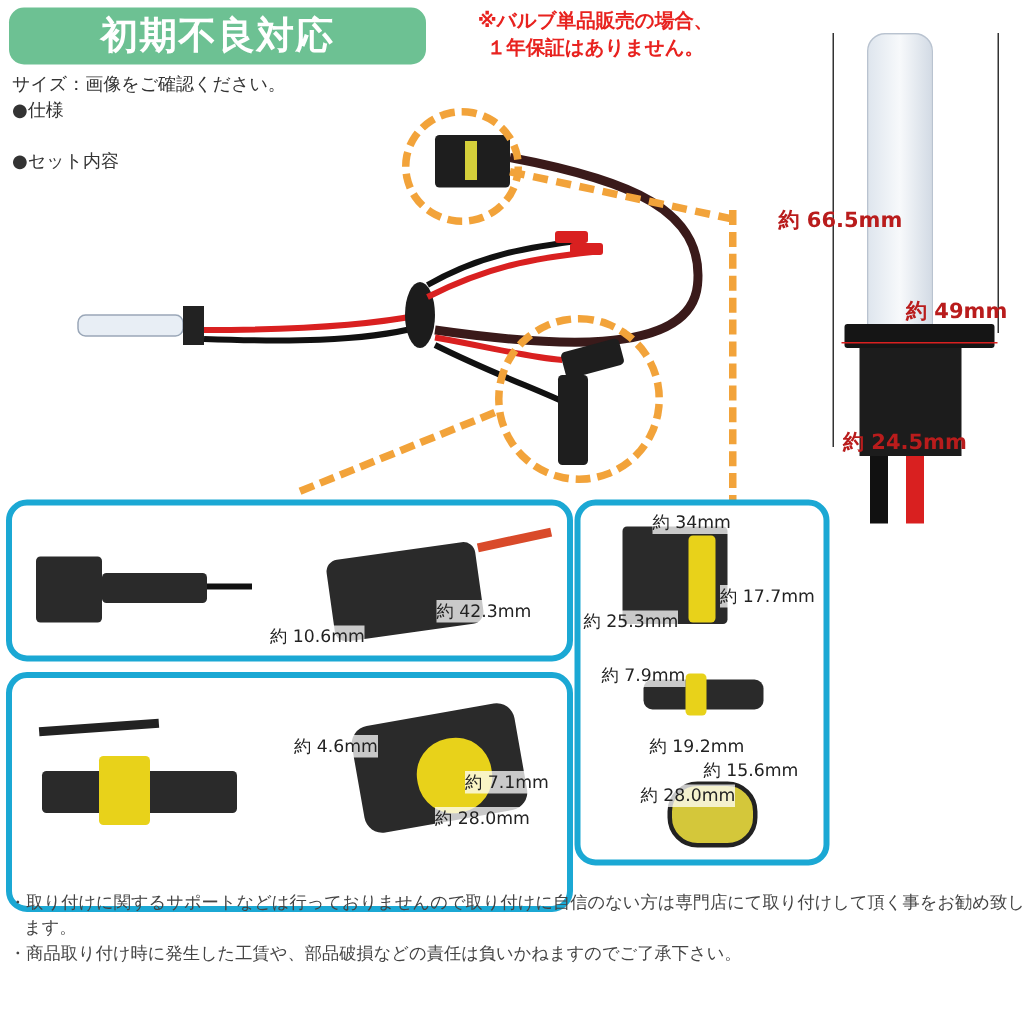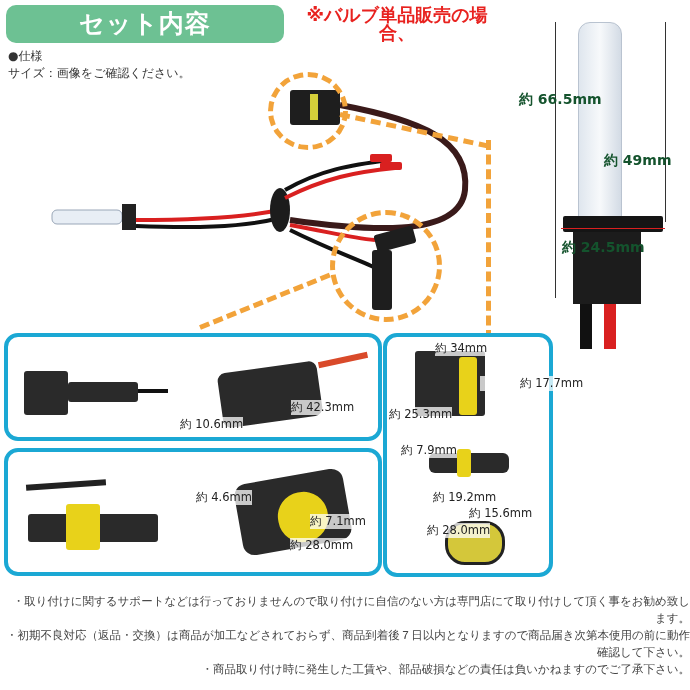--- a/index.html
+++ b/index.html
@@ -1,45 +1,47 @@
 <!DOCTYPE html>
 <html><head>
 <meta charset="utf-8">
 <style>
   * { box-sizing: border-box; margin: 0; padding: 0; }
   body { width: 690px; height: 690px; background: #ffffff; position: relative; overflow: hidden;
          font-family: "DejaVu Sans", sans-serif; color: #333; }
   .abs { position: absolute; }
   .title-pill { left: 6px; top: 5px; width: 278px; height: 38px; background: #6dc193; border-radius: 10px;
                 color: #fff; font-size: 25px; font-weight: bold; text-align: center; line-height: 38px; letter-spacing: 1px; }
-  .warning { left: 292px; top: 6px; width: 210px; color: #e8221f; font-size: 18px; font-weight: bold; line-height: 18px; text-align: center; }
+  .warning { left: 292px; top: 6px; width: 210px; color: #e8221f; font-size: 13px; font-weight: bold; line-height: 18px; text-align: center; }
   .spec { left: 8px; top: 48px; font-size: 12px; line-height: 17px; color: #333; }
   .spec .gap { height: 17px; }
   .panel { border: 4px solid #1ba8d4; border-radius: 14px; background: #fff; }
   .dim { font-size: 11.5px; color: #222; background: rgba(255,255,255,0.75); white-space: nowrap; text-align: center; }
-  .bulb-dim { font-size: 14px; font-weight: bold; color: #14532d; white-space: nowrap; }
+  .bulb-dim { font-size: 14px; font-weight: bold; color: #b91c1c; white-space: nowrap; margin-top: 47px; }
   .notice { left: 6px; top: 593px; width: 684px; font-size: 11.5px; line-height: 17px; color: #444; }
-  .notice .item { padding-left: 10px; text-indent: -10px; text-align: right; }
+  .notice .item { padding-left: 10px; text-indent: -10px; }
   .dashed-circle { border: 5px dashed #f2a33a; border-radius: 50%; }
   .dash-line { border-color: #f2a33a; border-style: dashed; }
   .connector { background: #2a2a2a; border-radius: 3px; }
   .seal { background: #e8d21a; border-radius: 3px; }
 </style>
 </head>
 <body>
 
-<div class="abs title-pill">セット内容</div>
+<div class="abs title-pill">初期不良対応</div>
 <div class="abs warning">
   <div>※バルブ単品販売の場合、</div>
+  <div>１年保証はありません。</div>
 </div>
 
 <div class="abs spec">
+  <div>サイズ：画像をご確認ください。</div>
   <div>●仕様</div>
-  <div>サイズ：画像をご確認ください。</div>
   <div class="gap"></div>
+  <div>●セット内容</div>
 </div>
 
 <svg class="abs" style="left:40px; top:60px;" width="460" height="280">
 
   <rect x="12" y="150" width="70" height="14" rx="5" fill="#e8eef5" stroke="#9aa7b8"></rect>
   <rect x="82" y="144" width="14" height="26" fill="#222"></rect>
 
   <path d="M96 160 C150 160, 200 158, 240 150" stroke="#d92020" stroke-width="4" fill="none"></path>
   <path d="M96 166 C150 168, 200 168, 240 158" stroke="#111" stroke-width="4" fill="none"></path>
 
@@ -87,40 +89,39 @@
   <div class="abs connector" style="left:212px; top:30px; width:100px; height:55px; border-radius:8px; transform:rotate(-8deg);"></div>
   <div class="abs" style="left:310px; top:20px; width:50px; height:6px; background:#d94a2a; transform:rotate(-12deg);"></div>
   <div class="abs dim" style="left:172px; top:80px;">約 10.6mm</div>
   <div class="abs dim" style="left:283px; top:63px;">約 42.3mm</div>
 </div>
 
 <div class="abs panel" style="left:383px; top:333px; width:170px; height:244px;">
   <div class="abs connector" style="left:28px; top:14px; width:70px; height:65px;"></div>
   <div class="abs seal" style="left:72px; top:20px; width:18px; height:58px;"></div>
   <div class="abs dim" style="left:48px; top:4px;">約 34mm</div>
-  <div class="abs dim" style="left:93px; top:39px;padding-left:40px;">約 17.7mm</div>
+  <div class="abs dim" style="left:93px; top:53px;">約 17.7mm</div>
   <div class="abs dim" style="left:2px; top:70px;">約 25.3mm</div>
 
   <div class="abs connector" style="left:42px; top:116px; width:80px; height:20px; border-radius:6px;"></div>
   <div class="abs seal" style="left:70px; top:112px; width:14px; height:28px;"></div>
   <div class="abs dim" style="left:14px; top:106px;">約 7.9mm</div>
   <div class="abs dim" style="left:46px; top:153px;">約 19.2mm</div>
   <div class="abs dim" style="left:82px; top:169px;">約 15.6mm</div>
   <div class="abs" style="left:58px; top:184px; width:60px; height:44px; background:#d4c73a; border-radius:20px; border:3px solid #222;"></div>
   <div class="abs dim" style="left:40px; top:186px;">約 28.0mm</div>
 </div>
 
-<div class="abs panel" style="left:4px; top:448px; width:378px; height:128px;">
+<div class="abs panel" style="left:4px; top:448px; width:378px; height:160px;">
   <div class="abs" style="left:18px; top:30px; width:80px; height:6px; background:#222; transform:rotate(-4deg);"></div>
   <div class="abs connector" style="left:20px; top:62px; width:130px; height:28px;"></div>
   <div class="abs seal" style="left:58px; top:52px; width:34px; height:46px;"></div>
   <div class="abs connector" style="left:230px; top:24px; width:110px; height:72px; border-radius:12px; transform:rotate(-10deg);"></div>
   <div class="abs seal" style="left:270px; top:40px; width:50px; height:50px; border-radius:24px; transform:rotate(-10deg);"></div>
   <div class="abs dim" style="left:188px; top:38px;">約 4.6mm</div>
   <div class="abs dim" style="left:266px; top:62px;margin-left:36px;">約 7.1mm</div>
   <div class="abs dim" style="left:282px; top:86px;">約 28.0mm</div>
 </div>
 
 <div class="abs notice">
   <div class="item">・取り付けに関するサポートなどは行っておりませんので取り付けに自信のない方は専門店にて取り付けして頂く事をお勧め致します。</div>
-  <div class="item">・初期不良対応（返品・交換）は商品が加工などされておらず、商品到着後７日以内となりますので商品届き次第本使用の前に動作確認して下さい。</div>
   <div class="item">・商品取り付け時に発生した工賃や、部品破損などの責任は負いかねますのでご了承下さい。</div>
 </div>
 
 </body></html>

